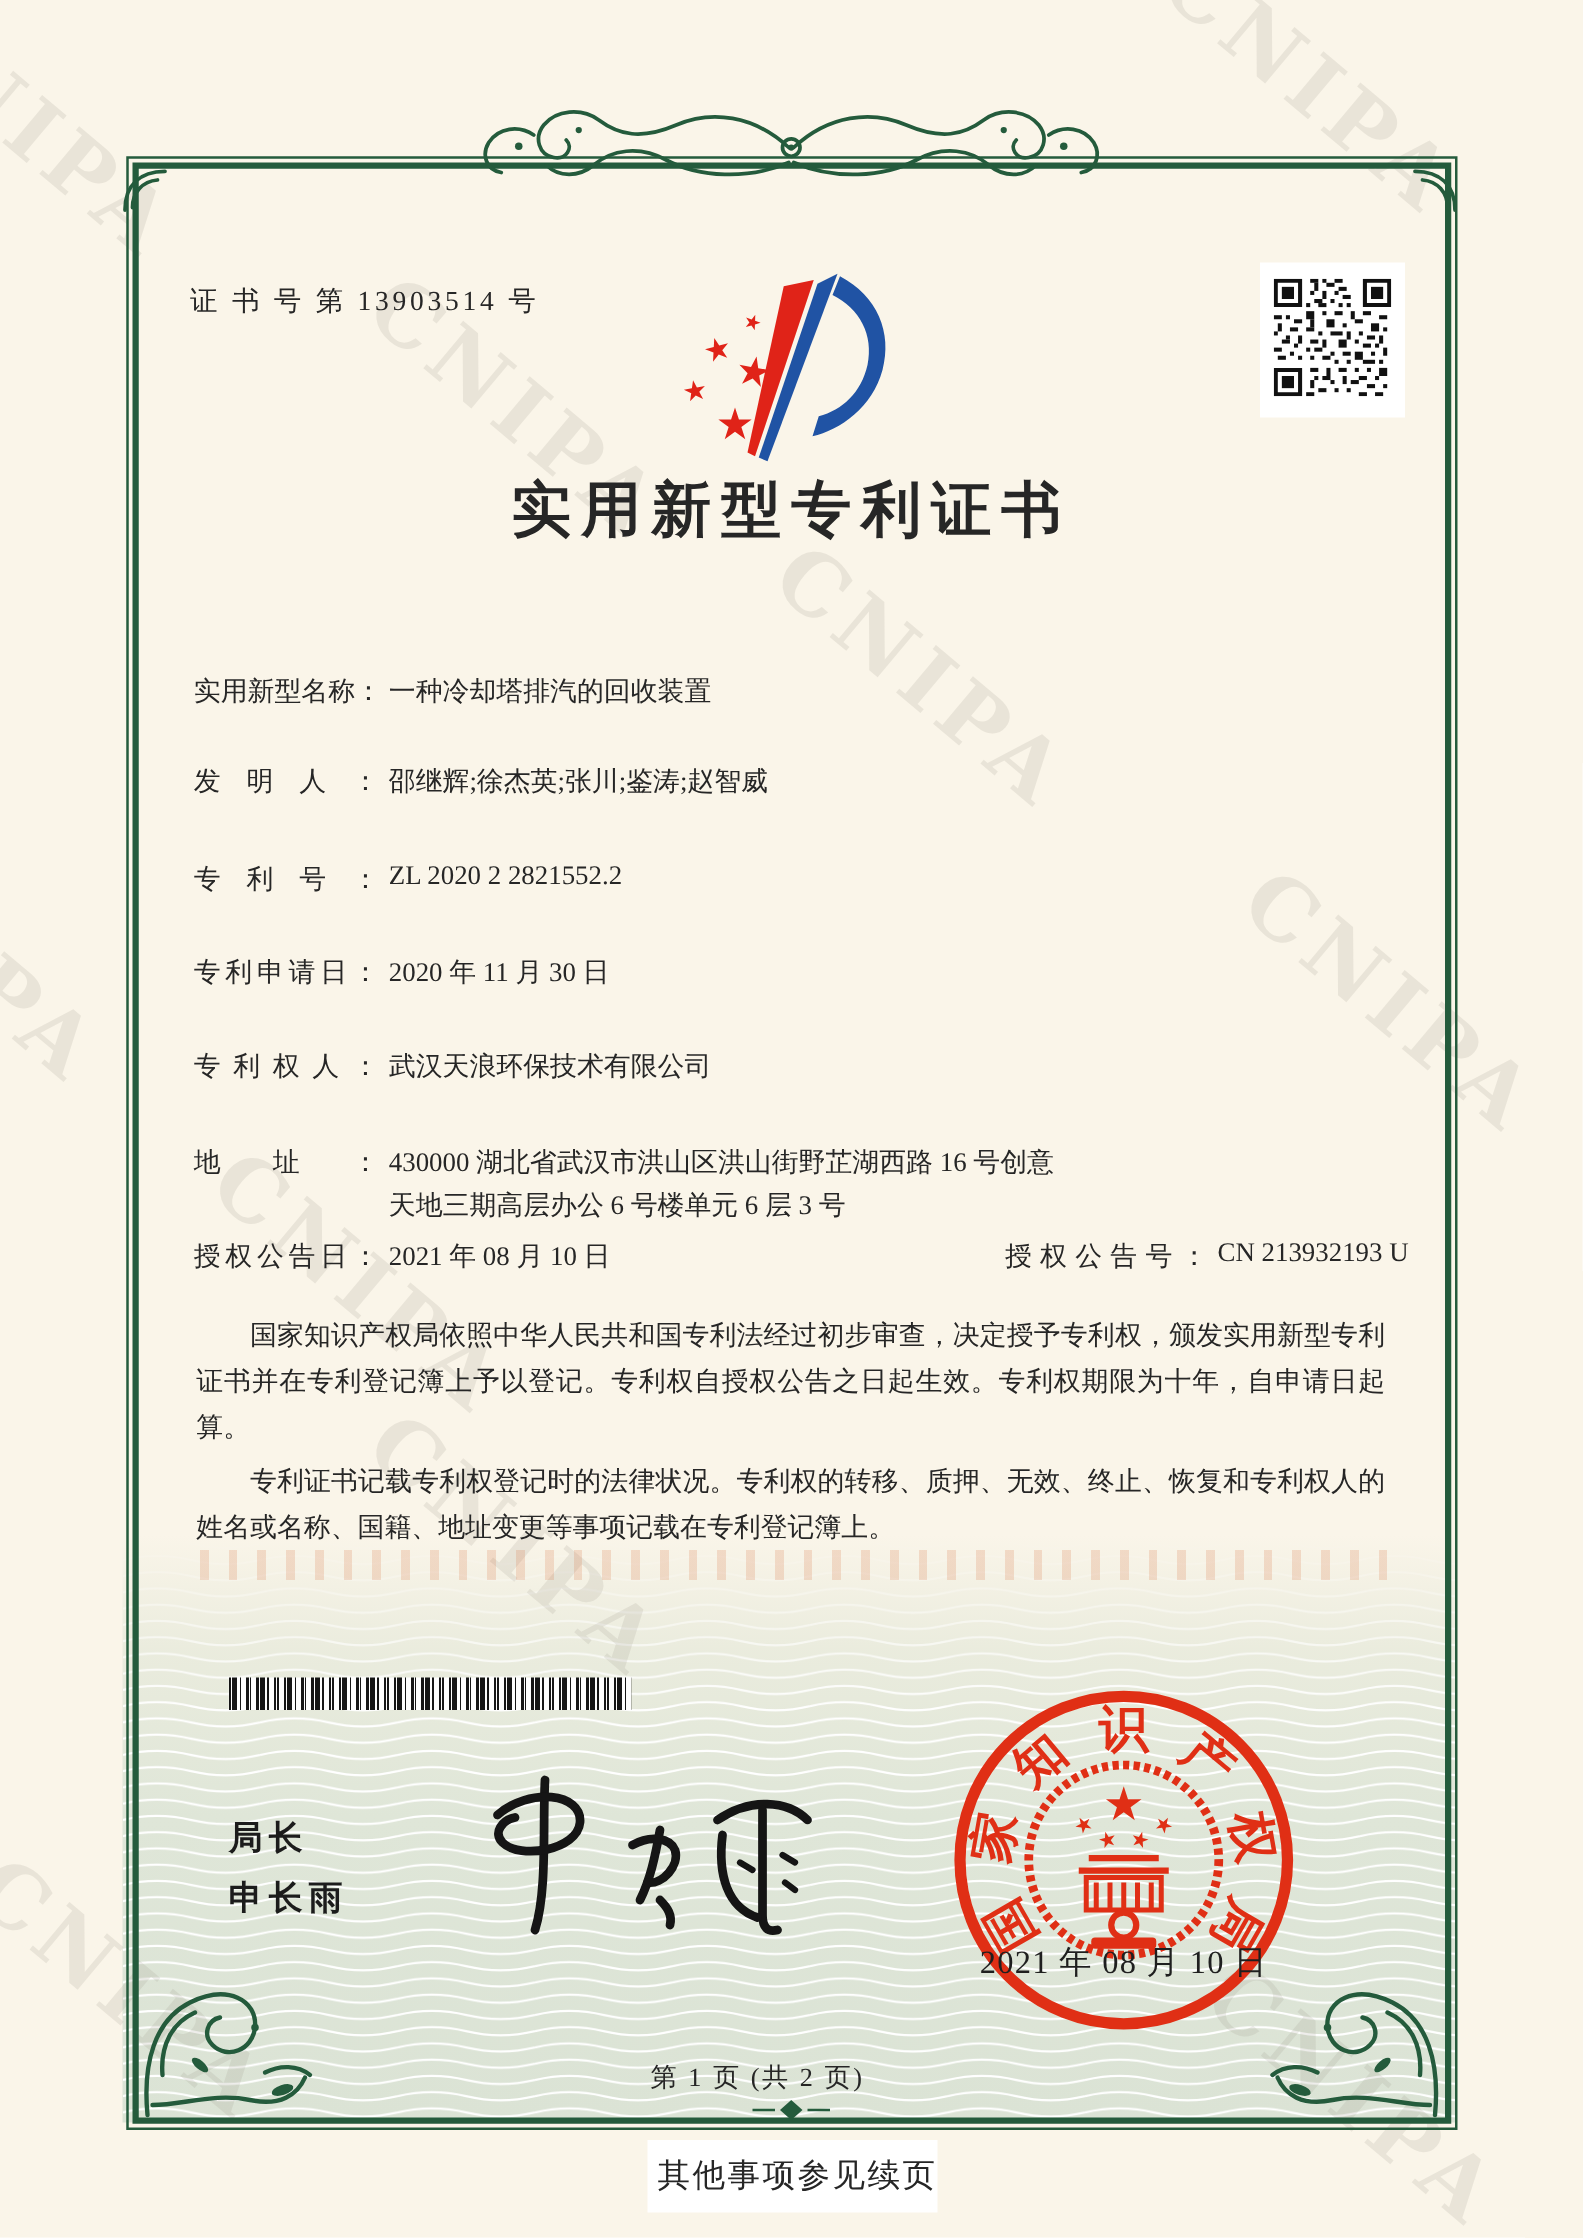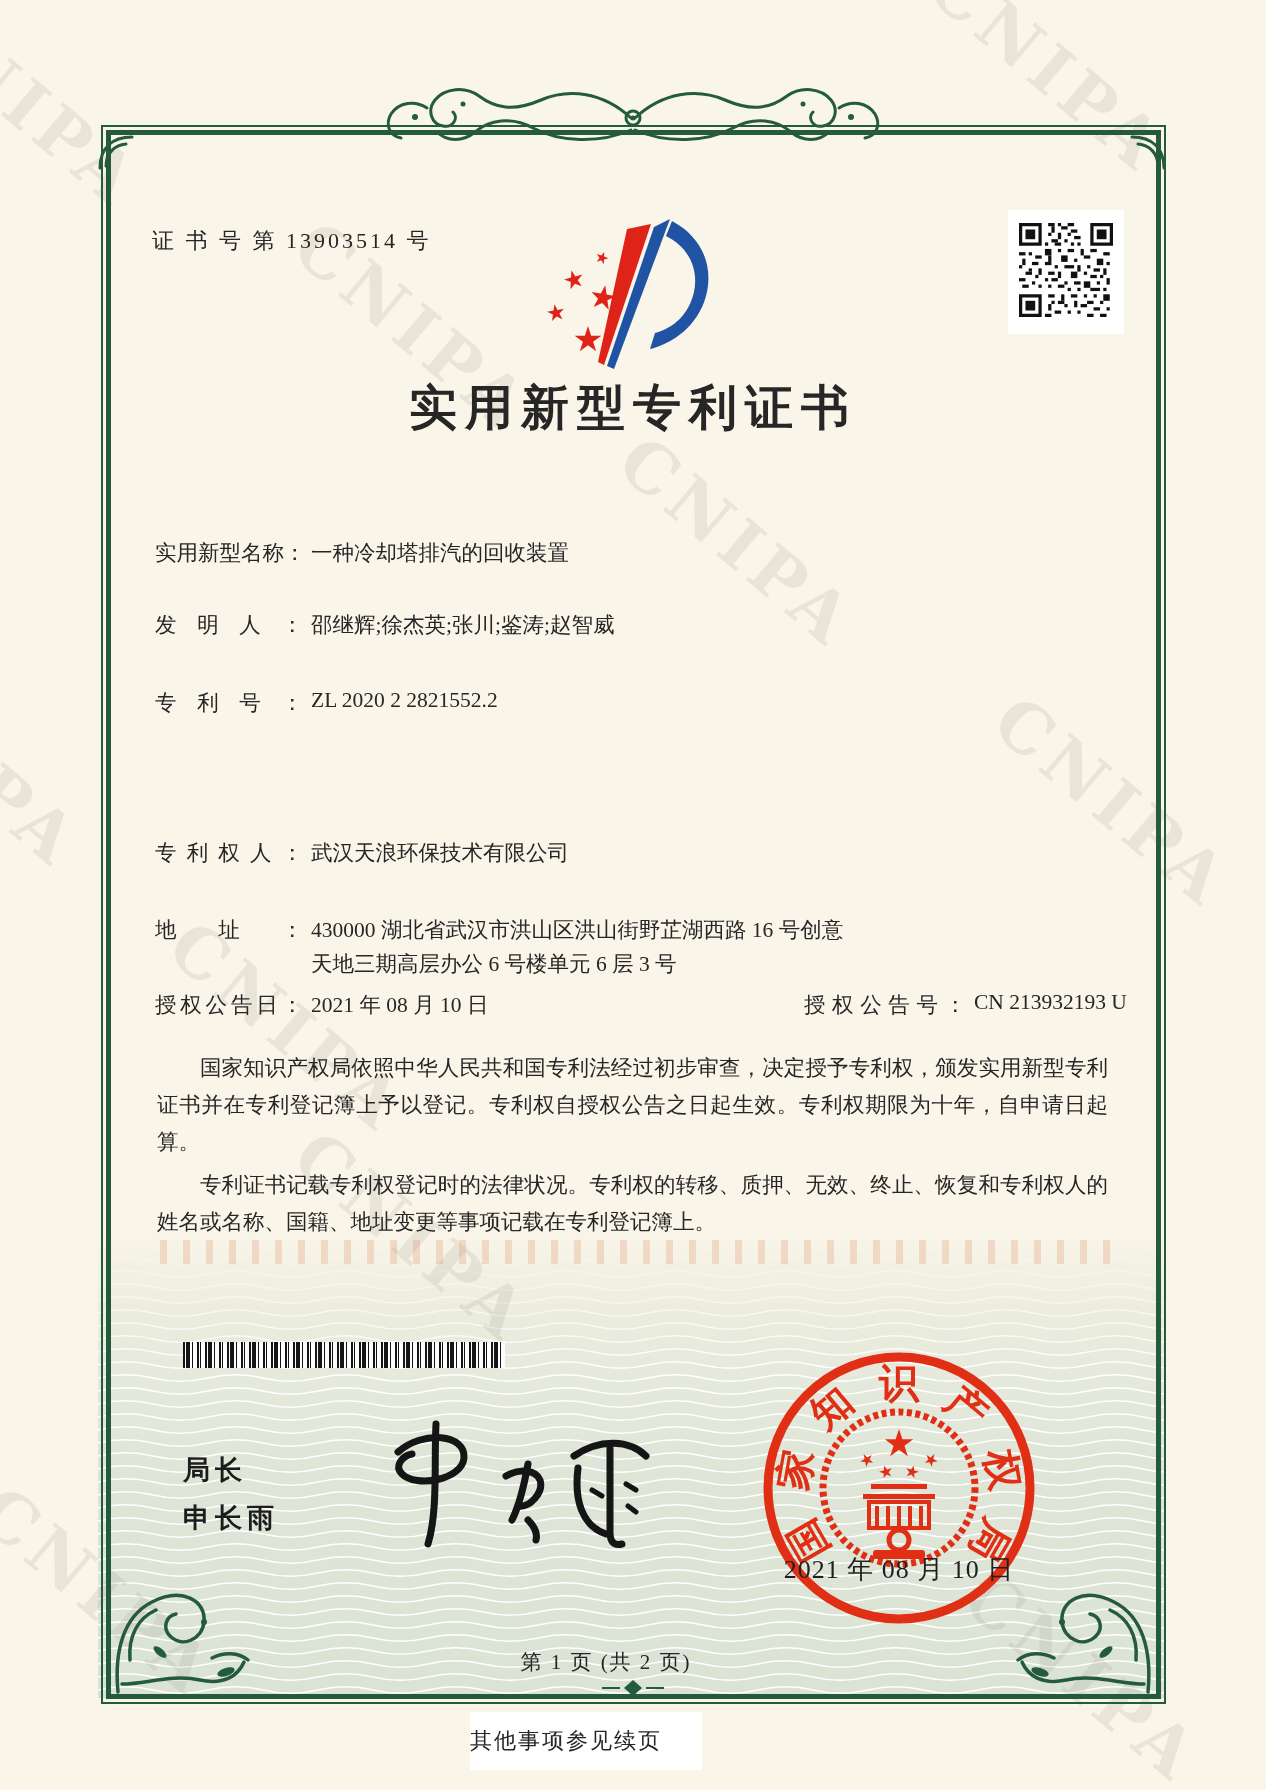--- a/index.html
+++ b/index.html
@@ -75,22 +75,22 @@
     font-family:"Liberation Sans","DejaVu Sans",sans-serif;
     font-weight:600;font-size:27px;letter-spacing:5px;color:#1c1c1c;}
   .sig{position:absolute;left:378px;top:1412px;z-index:5;}
   
   .seal{position:absolute;left:759px;top:1348px;z-index:5;}
   .sealdate{position:absolute;left:759px;top:1552px;width:280px;text-align:center;
     font-size:26px;letter-spacing:1px;color:#1f1f1f;z-index:6;}
   
   .pageinfo{position:absolute;left:0;top:1648px;width:1212px;text-align:center;
     font-size:21px;letter-spacing:2px;z-index:4;}
-  .notebox{position:absolute;left:470px;top:1712px;width:232px;height:58px;background:#ffffff;
-    text-align:left;line-height:58px;font-size:22px;letter-spacing:2px;z-index:4;}
+  .notebox{position:absolute;left:518px;top:1712px;width:232px;height:58px;background:#ffffff;
+    text-align:right;line-height:58px;font-size:26px;letter-spacing:2px;z-index:4;}
 </style>
 </head>
 <body>
 
 <div class="page">
 
   <div class="wm" style="left:-60px;top:-20px">CNIPA</div>
   <div class="wm" style="left:965px;top:-55px">CNIPA</div>
   <div class="wm" style="left:330px;top:205px">CNIPA</div>
   <div class="wm" style="left:655px;top:420px">CNIPA</div>
@@ -294,20 +294,23 @@
 
   <div class="row" style="top:538px">
     <span class="lbl">实用新型名称：</span><span class="val">一种冷却塔排汽的回收装置</span>
   </div>
   <div class="row" style="top:610px">
     <span class="lbl">发明人：</span><span class="val">邵继辉;徐杰英;张川;鉴涛;赵智威</span>
   </div>
   <div class="row" style="top:688px">
     <span class="lbl">专利号：</span><span class="val">ZL 2020 2 2821552.2</span>
   </div>
+  <div class="row" style="top:763px">
+    <span class="lbl">专利申请日：</span><span class="val">2020 年 11 月 30 日</span>
+  </div>
   <div class="row" style="top:838px">
     <span class="lbl">专利权人：</span><span class="val">武汉天浪环保技术有限公司</span>
   </div>
   <div class="row" style="top:915px">
     <span class="lbl">地址：</span><span class="val">430000  湖北省武汉市洪山区洪山街野芷湖西路 16 号创意</span>
   </div>
   <div class="addr2" style="top:949px">天地三期高层办公 6 号楼单元 6 层 3 号</div>
   <div class="row" style="top:990px">
     <span class="lbl">授权公告日：</span><span class="val">2021 年 08 月 10 日</span>
     <span class="grant2">

